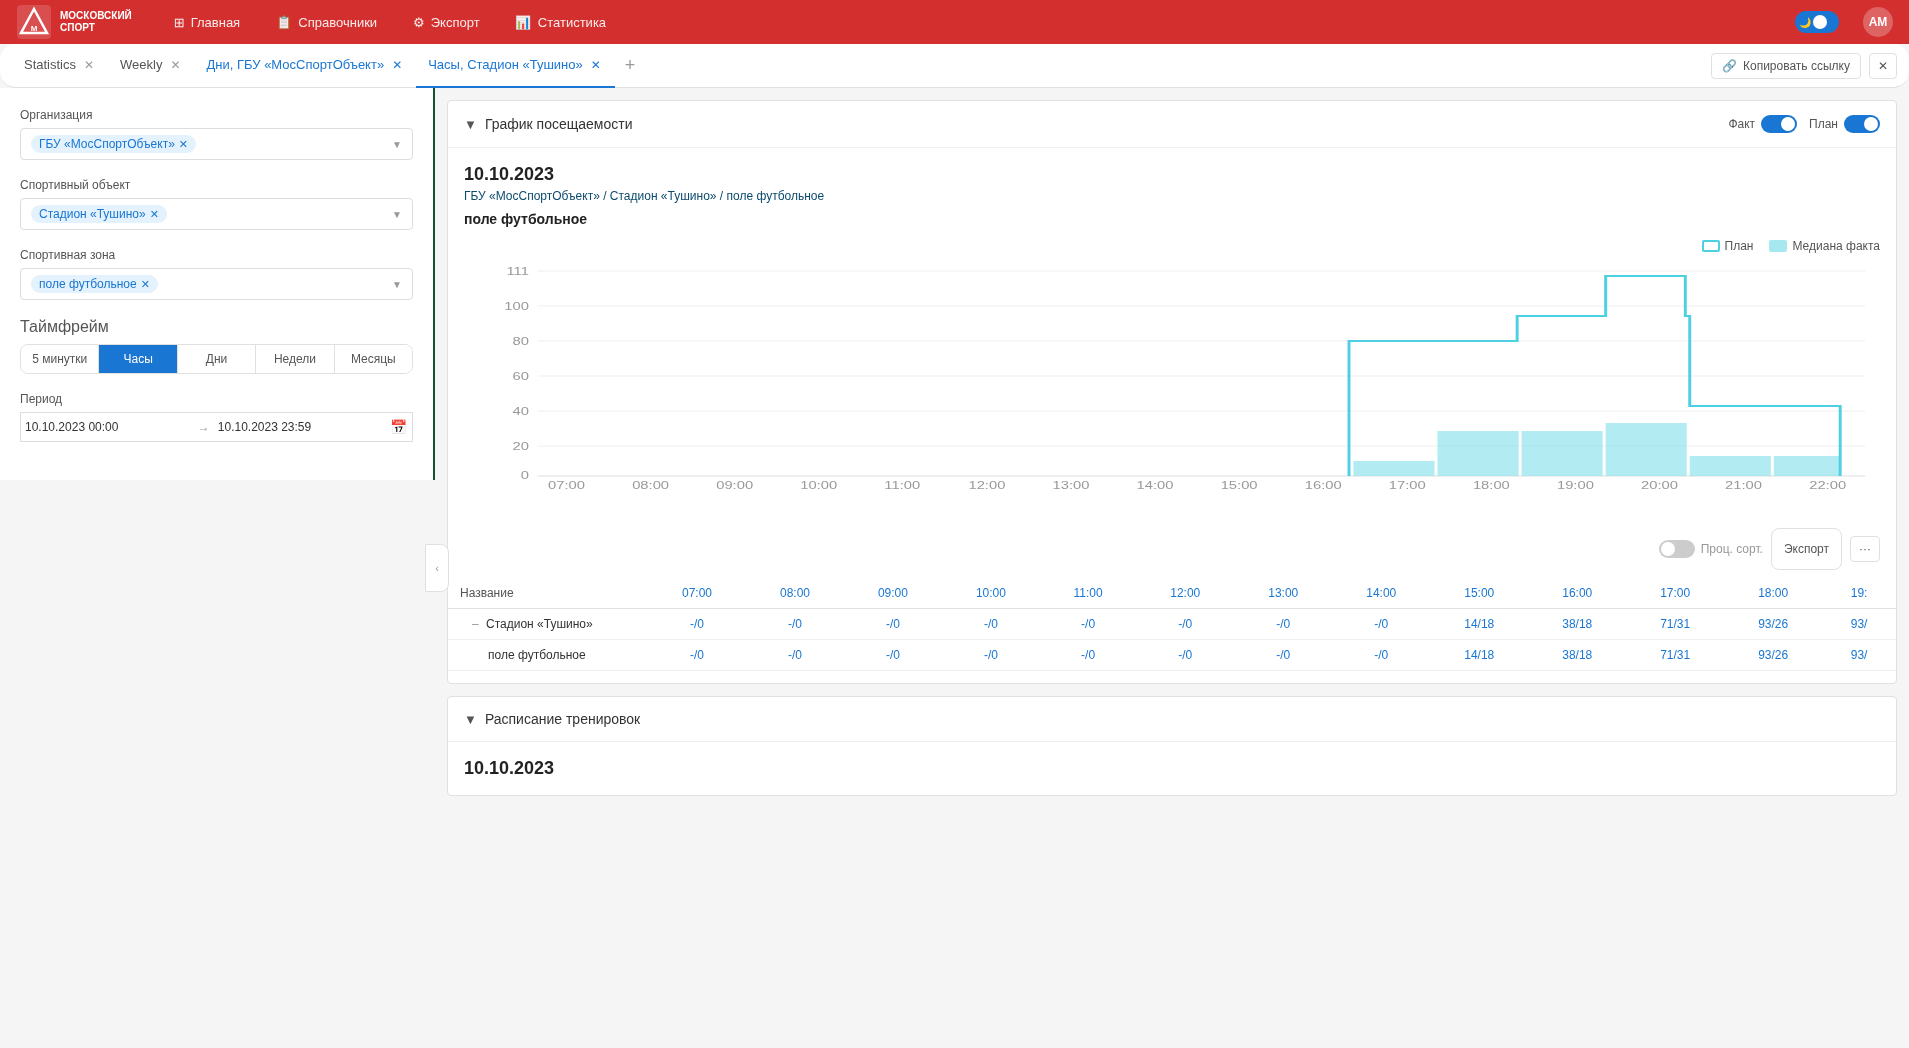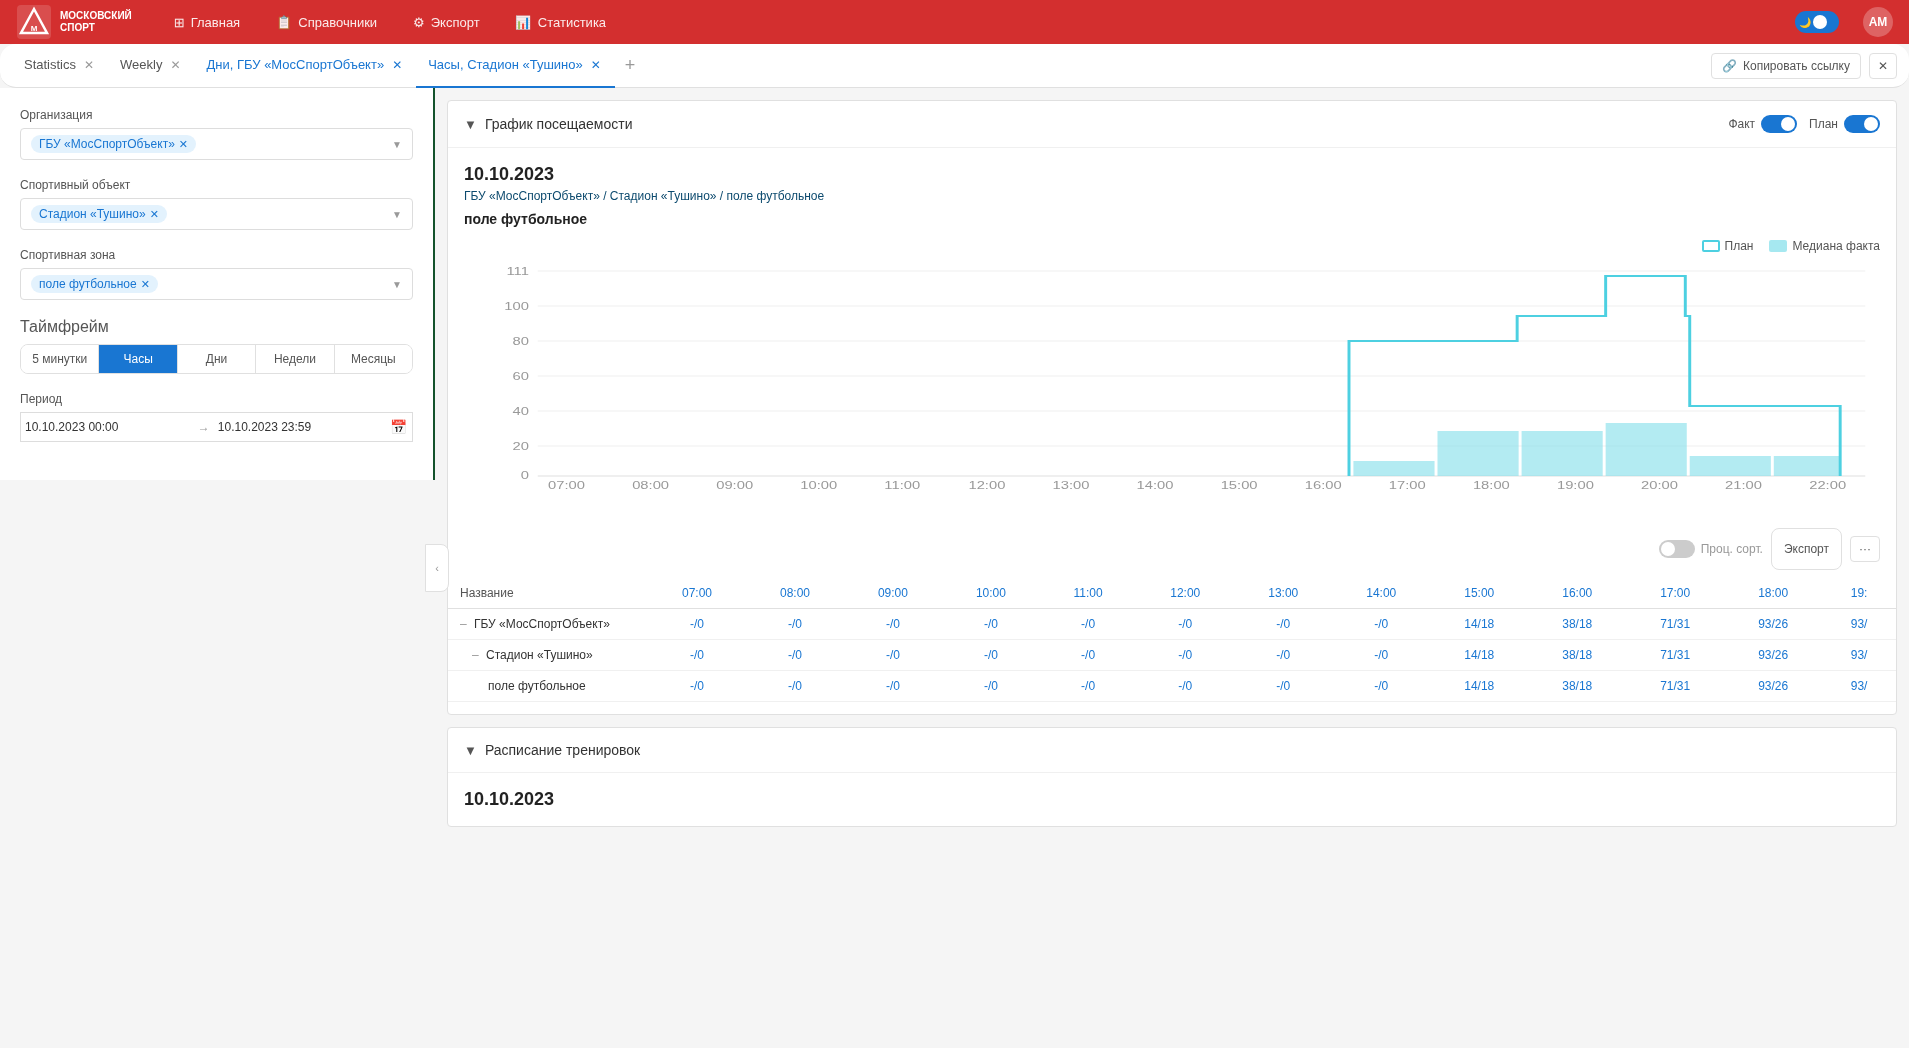--- a/index.html
+++ b/index.html
@@ -646,39 +646,20 @@
               <th class="time-col">14:00</th>
               <th class="time-col">15:00</th>
               <th class="time-col">16:00</th>
               <th class="time-col">17:00</th>
               <th class="time-col">18:00</th>
               <th class="time-col">19:</th>
             </tr>
           </thead>
           <tbody>
 
-            <tr>
-              <td class="name-col">
-                <span class="expand-icon">–</span>
-                ГБУ «МосСпортОбъект»
-              </td>
-              <td class="time-val">-/0</td>
-              <td class="time-val">-/0</td>
-              <td class="time-val">-/0</td>
-              <td class="time-val">-/0</td>
-              <td class="time-val">-/0</td>
-              <td class="time-val">-/0</td>
-              <td class="time-val">-/0</td>
-              <td class="time-val">-/0</td>
-              <td class="time-val">14/18</td>
-              <td class="time-val">38/18</td>
-              <td class="time-val">71/31</td>
-              <td class="time-val">93/26</td>
-              <td class="time-val">93/</td>
-            </tr>
 
             <tr>
               <td class="name-col row-indent-1">
                 <span class="expand-icon">–</span>
                 Стадион «Тушино»
               </td>
               <td class="time-val">-/0</td>
               <td class="time-val">-/0</td>
               <td class="time-val">-/0</td>
               <td class="time-val">-/0</td>

